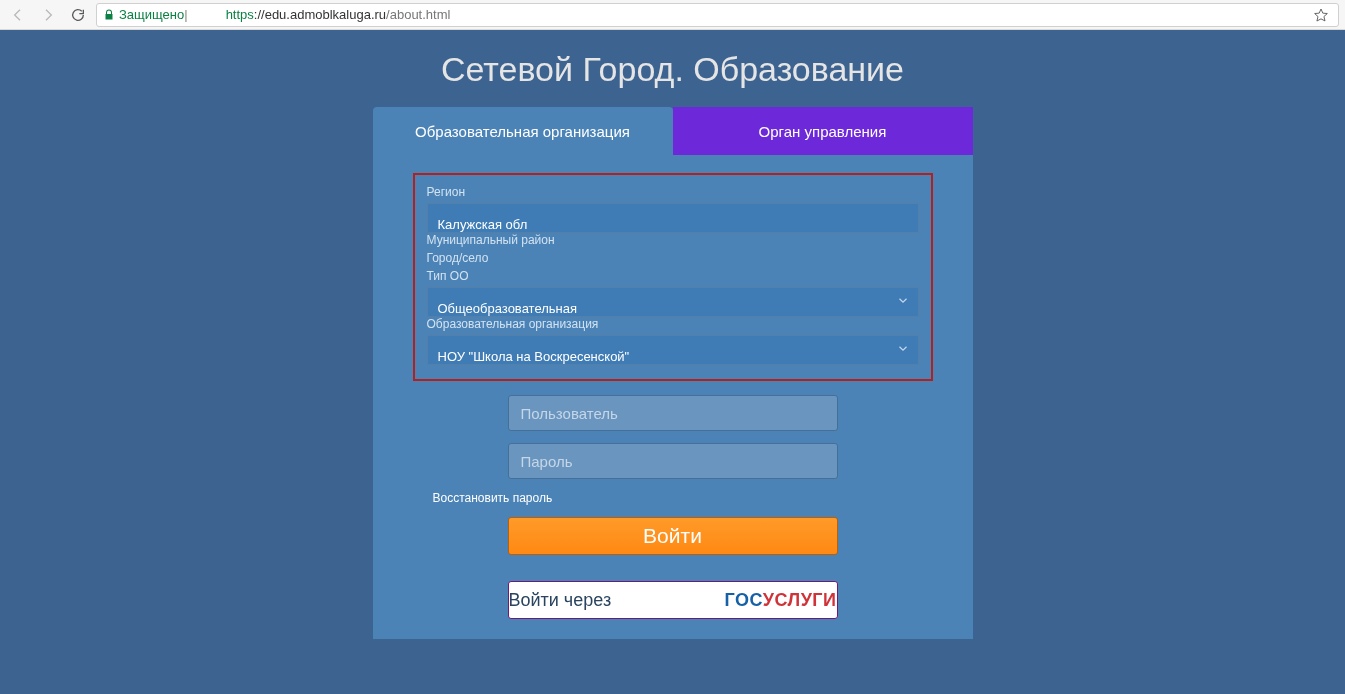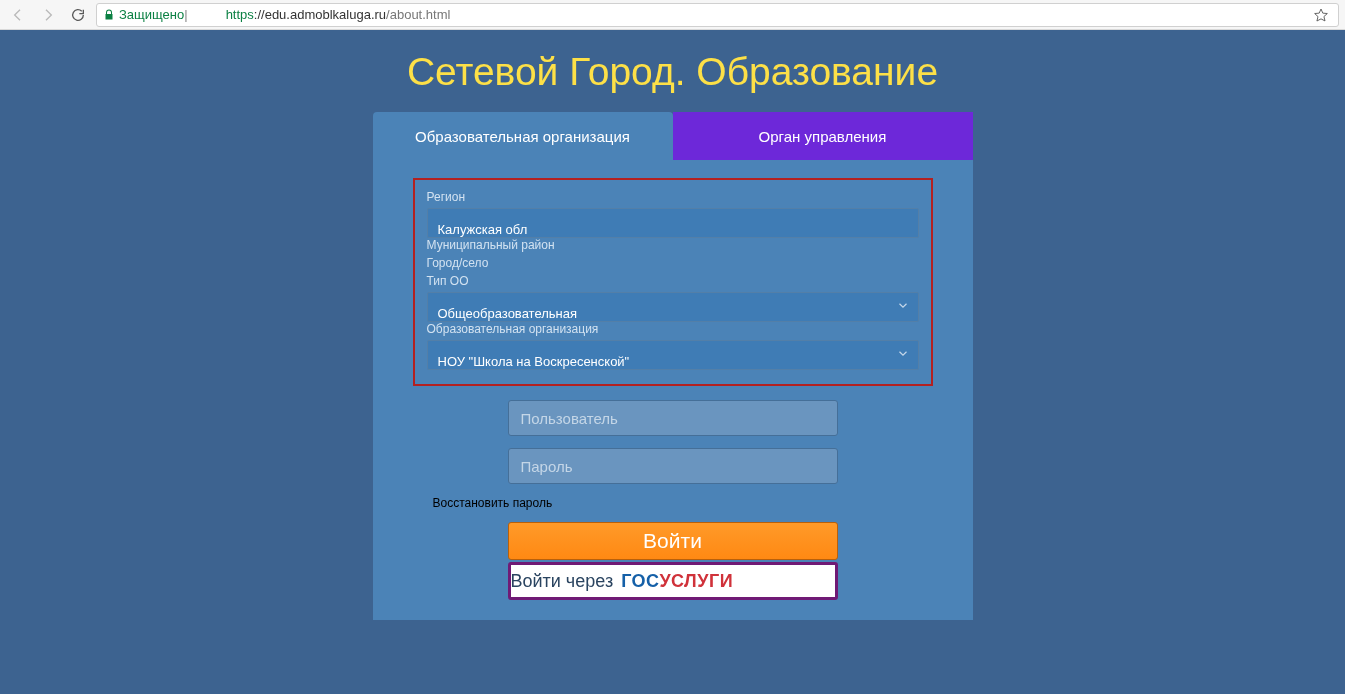--- a/index.html
+++ b/index.html
@@ -17,43 +17,43 @@
   .url-sep { color: #888; }
   .url-scheme { color: #0b8043; padding-left: 38px; }
   .url-host { color: #333; }
   .url-path { color: #777; }
   .star-btn { width: 22px; display:flex; align-items:center; justify-content:center; }
   .star-btn svg { width: 16px; height:16px; fill:none; stroke:#5a5a5a; stroke-width:1.4; }
 
   
   .page { height: calc(694px - 30px); background: #3d6390; display: flex; justify-content: center; overflow: hidden; }
   .content { width: 600px; display: flex; flex-direction: column; align-items: stretch; }
-  .page-title { color: #fde047; font-weight: 300; font-size: 39px; text-align: center; padding: 20px 0 18px; }
+  .page-title { color: #e5e5e5; font-weight: 300; font-size: 34px; text-align: center; padding: 20px 0 18px; }
 
   .tabs { display: flex; height: 48px; }
   .tab { flex: 1; display: flex; align-items: center; justify-content: center; color: #fff; font-size: 15px; cursor: pointer; }
   .tab.active { background: #4b83b7; border-top-left-radius: 4px; border-top-right-radius: 4px; }
   .tab.inactive { background: #6d28d9; }
 
   .panel { background: #4b83b7; padding: 18px 60px 20px; display: flex; flex-direction: column; align-items: stretch; }
   .highlight-box { border: 2px solid #b32020; padding: 10px 12px 14px; margin: 0 -20px 14px; }
   .form-group { }
   .form-label { color: #d2e2f1; font-size: 12px; margin-bottom: 4px; display: block; }
   .select-box, .readonly-box { position: relative; background: #3f7cb5; border: 1px solid #537fa8; height: 30px; display: flex; align-items: flex-end; padding: 0 10px; color: #fff; font-size: 13px; border-radius: 2px; }
   .select-box { cursor: pointer; }
   .chev { position: absolute; right: 8px; top: 50%; transform: translateY(-50%); }
   .chev svg { width: 14px; height: 14px; stroke: #c6d8ea; fill: none; stroke-width: 2; }
 
   .cred-input { width: 330px; align-self: center; height: 36px; background: #6a95bf; border: 1px solid #456f98; border-radius: 3px; padding: 0 12px; color: #fff; font-size: 15px; margin-bottom: 12px; }
   .cred-input::placeholder { color: #c4d6e7; }
 
-  .restore-link { align-self: flex-start; color: #000000; font-size: 12px; margin: 0 0 12px 0; cursor: pointer; }
+  .restore-link { align-self: flex-start; color: #ffffff; font-size: 12px; margin: 0 0 12px 0; cursor: pointer; }
 
   .login-btn { width: 330px; align-self: center; height: 38px; background: linear-gradient(#ff9a29, #ff8913); border: 1px solid #b9600a; border-radius: 3px; color: #fff; font-size: 21px; font-weight: 300; cursor: pointer; }
-  .gos-btn { width: 330px; align-self: center; height: 38px; margin-top: 2px; background: #fff; border: 3px solid #701a75; border-radius: 3px; display: flex; align-items: center; justify-content: flex-start; gap: 8px; cursor: pointer; font-size: 18px; }
+  .gos-btn { width: 330px; align-self: center; height: 38px; margin-top: 26px; background: #fff; border: 1px solid #701a75; border-radius: 3px; display: flex; align-items: center; justify-content: space-between; gap: 8px; cursor: pointer; font-size: 18px; }
   .gos-prefix { color: #2a4460; }
   .gos-logo { font-weight: 700; letter-spacing: 0.5px; }
   .gos-blue { color: #1560a8; }
   .gos-red { color: #d0323a; }
 </style>
 </head>
 <body>
 
 <div class="chrome-bar">
   <div class="nav-btn disabled">

